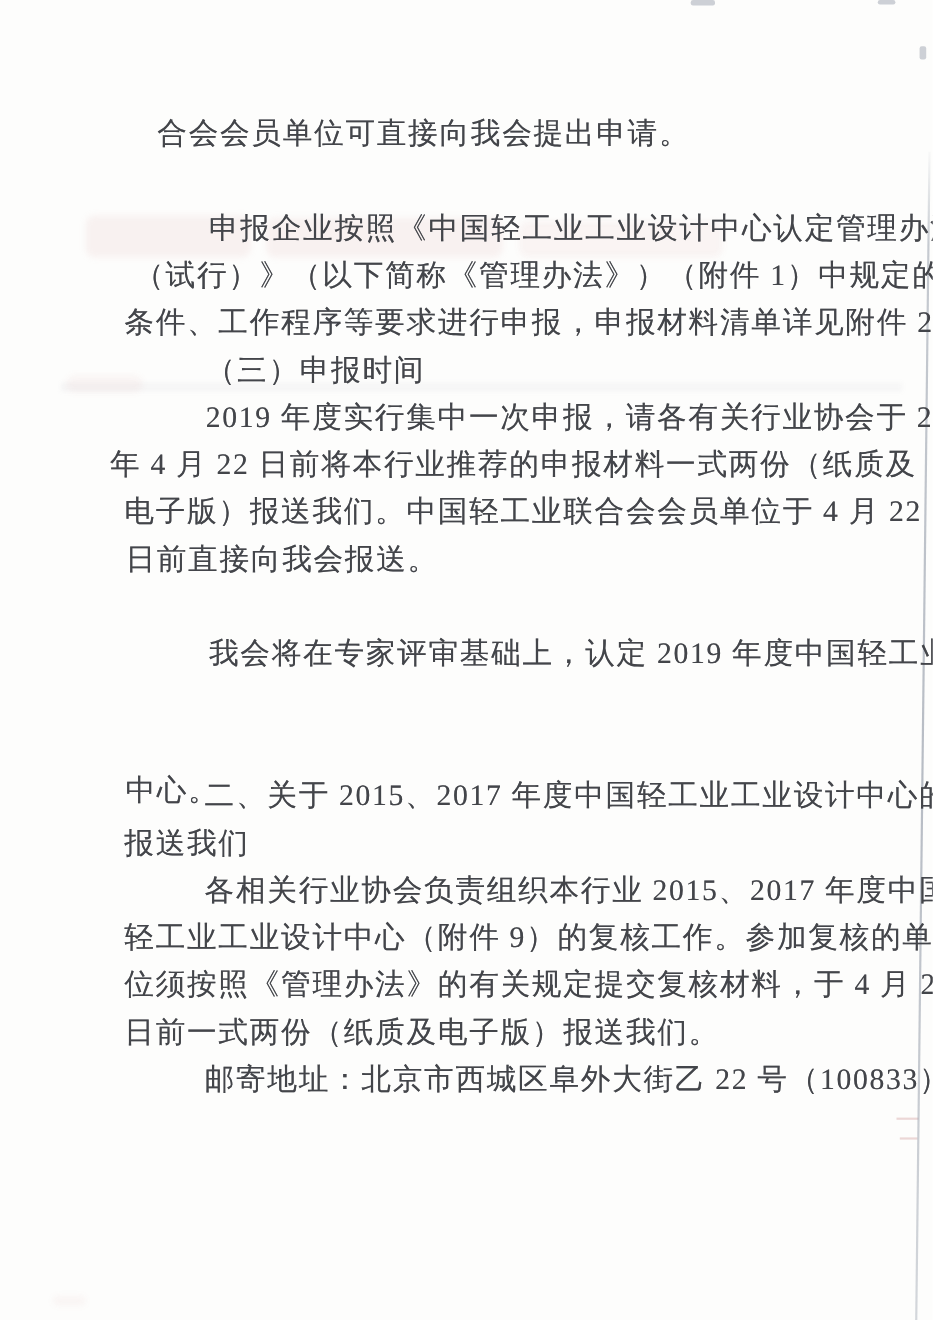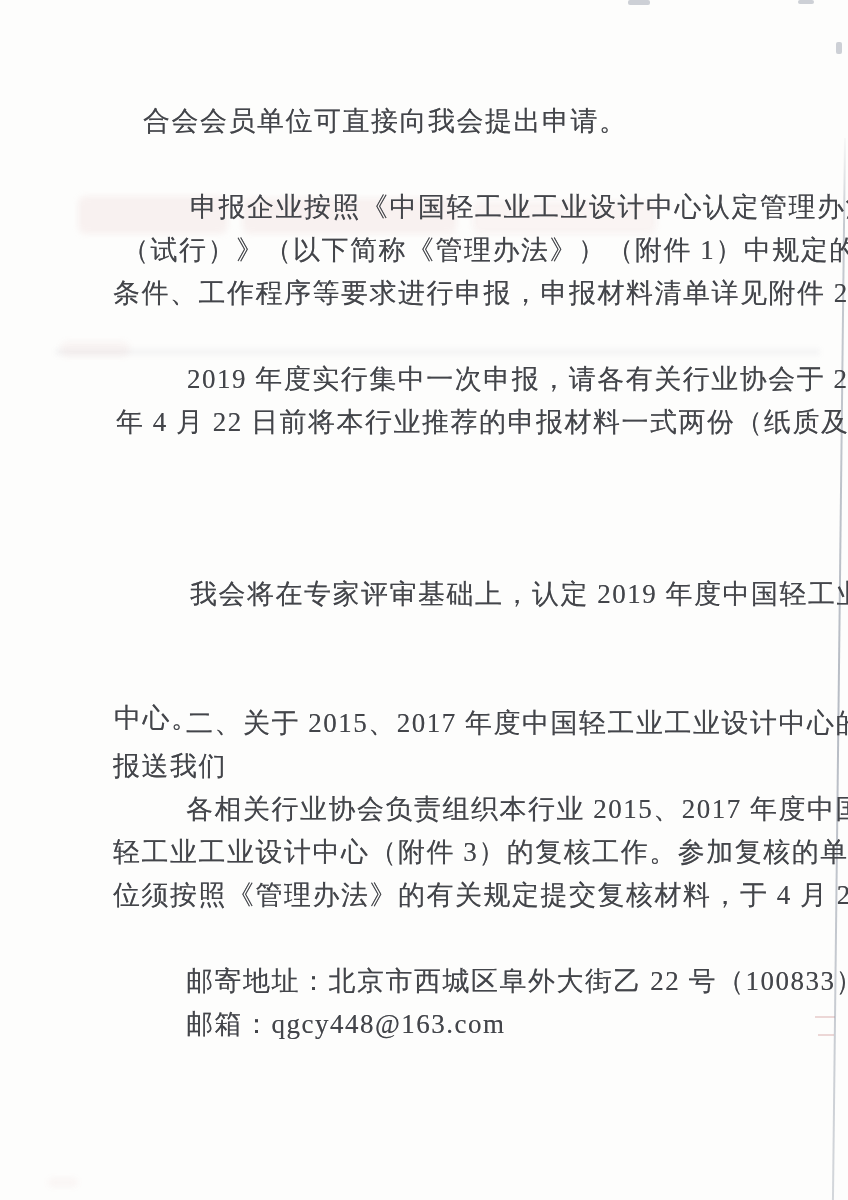--- a/index.html
+++ b/index.html
@@ -95,26 +95,29 @@
   <div class="speck speck-c"></div>
   <div class="tick tick-a"></div>
   <div class="tick tick-b"></div>
   <div class="scan-edge-line"></div>
 
   <div class="doc">
     <div class="line" style="top:104px;left:143px">合会会员单位可直接向我会提出申请。</div>
     <div class="line" style="top:190px;left:190px">申报企业按照《中国轻工业工业设计中心认定管理办法</div>
     <div class="line" style="top:233px;left:122px">（试行）》（以下简称《管理办法》）（附件 1）中规定的基本</div>
     <div class="line" style="top:276px;left:113px">条件、工作程序等要求进行申报，申报材料清单详见附件 2。</div>
+    <div class="line" style="top:319px;left:187px">（三）申报时间</div>
     <div class="line" style="top:362px;left:187px">2019 年度实行集中一次申报，请各有关行业协会于 2019</div>
-    <div class="line" style="top:405px;left:116px">年 4 月 22 日前将本行业推荐的申报材料一式两份（纸质及</div>
+    <div class="line" style="top:405px;left:100px">年 4 月 22 日前将本行业推荐的申报材料一式两份（纸质及</div>
+    <div class="line" style="top:448px;left:113px">电子版）报送我们。中国轻工业联合会会员单位于 4 月 22</div>
+    <div class="line" style="top:491px;left:114px">日前直接向我会报送。</div>
     <div class="line" style="top:577px;left:190px">我会将在专家评审基础上，认定 2019 年度中国轻工业</div>
     <div class="line" style="top:701px;left:114px">中心。</div>
     <div class="line" style="top:706px;left:186px">二、关于 2015、2017 年度中国轻工业工业设计中心的</div>
     <div class="line" style="top:749px;left:113px">报送我们</div>
     <div class="line" style="top:792px;left:186px">各相关行业协会负责组织本行业 2015、2017 年度中国</div>
-    <div class="line" style="top:835px;left:113px">轻工业工业设计中心（附件 3）的复核工作。参加复核的单</div>
+    <div class="line" style="top:835px;left:113px">轻工业工业设计中心（附件 9）的复核工作。参加复核的单</div>
     <div class="line" style="top:878px;left:113px">位须按照《管理办法》的有关规定提交复核材料，于 4 月 22</div>
+    <div class="line" style="top:921px;left:113px">日前一式两份（纸质及电子版）报送我们。</div>
     <div class="line" style="top:964px;left:186px">邮寄地址：北京市西城区阜外大街乙 22 号（100833）</div>
-    <div class="line" style="top:1007px;left:186px">邮箱：qgcy448@163.com</div>
   </div>
 
 </div>
 
 </body></html>

